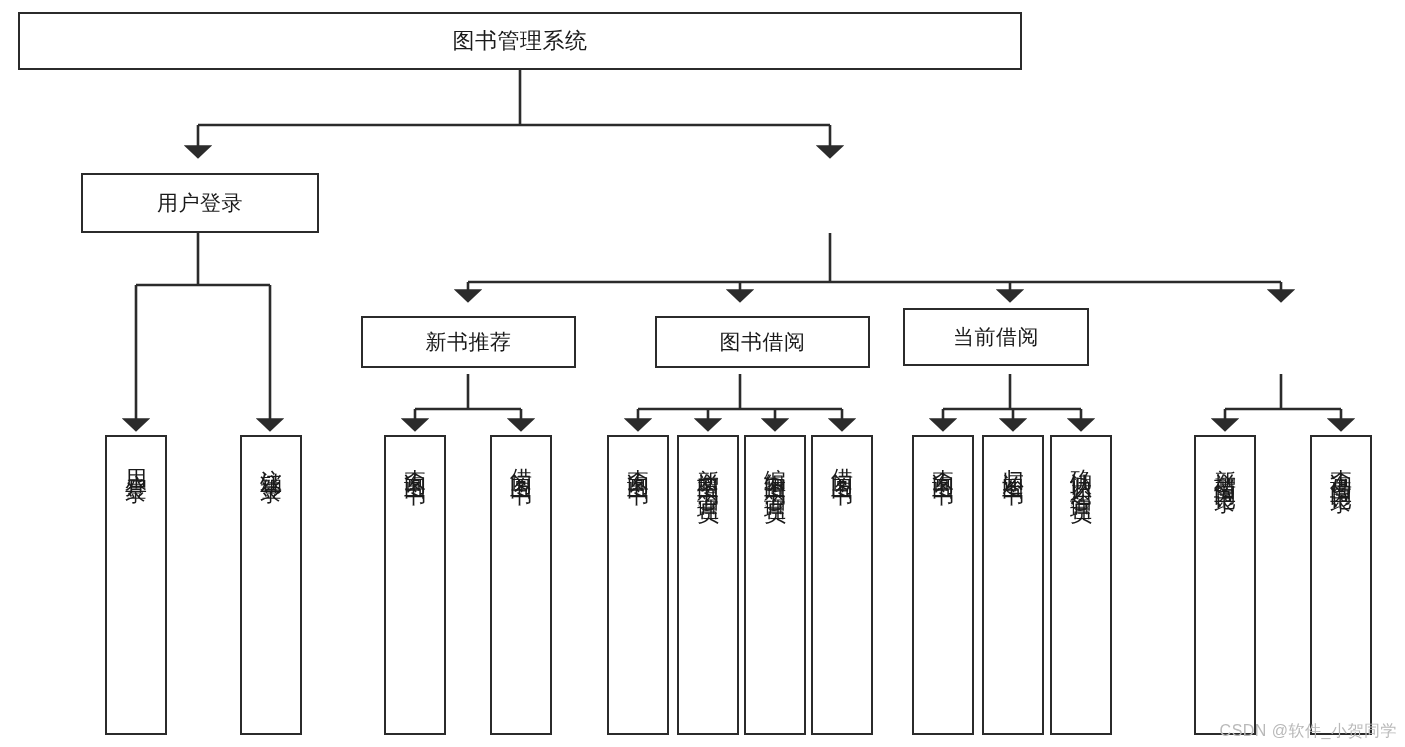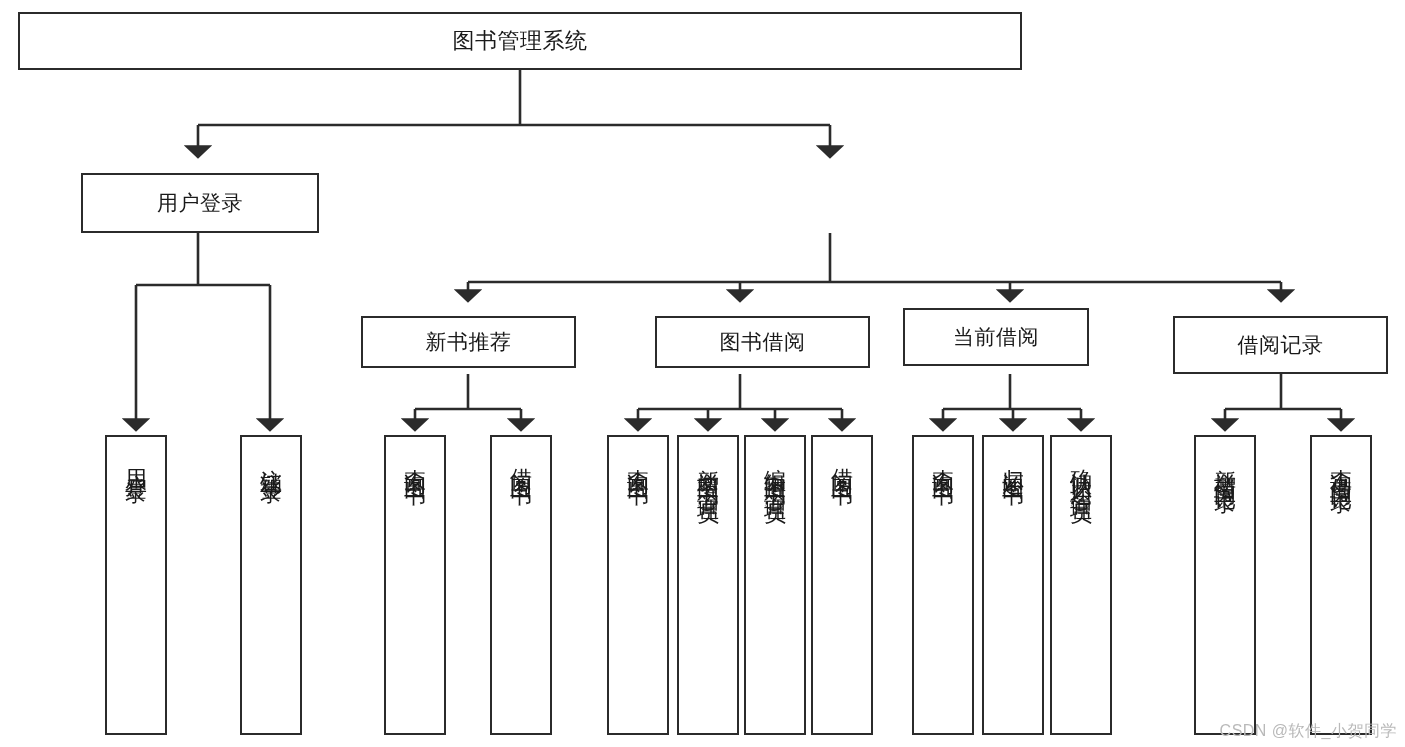--- a/index.html
+++ b/index.html
@@ -82,23 +82,20 @@
 
   <div class="node h" style="left:361px;top:316px;width:215px;height:52px;">
     <span class="lbl">新书推荐</span>
   </div>
   <div class="node h" style="left:655px;top:316px;width:215px;height:52px;">
     <span class="lbl">图书借阅</span>
   </div>
   <div class="node h" style="left:903px;top:308px;width:186px;height:58px;">
     <span class="lbl">当前借阅</span>
   </div>
-  <div class="node h" style="left:1173px;top:316px;width:215px;height:58px;">
-    <span class="lbl">借阅记录</span>
-  </div>
 
   <div class="node v" style="left:105px;top:435px;width:62px;height:300px;">
     <span class="lbl">用户登录</span>
   </div>
   <div class="node v" style="left:240px;top:435px;width:62px;height:300px;">
     <span class="lbl">注销登录</span>
   </div>
 
   <div class="node v" style="left:384px;top:435px;width:62px;height:300px;">
     <span class="lbl">查询图书</span>

